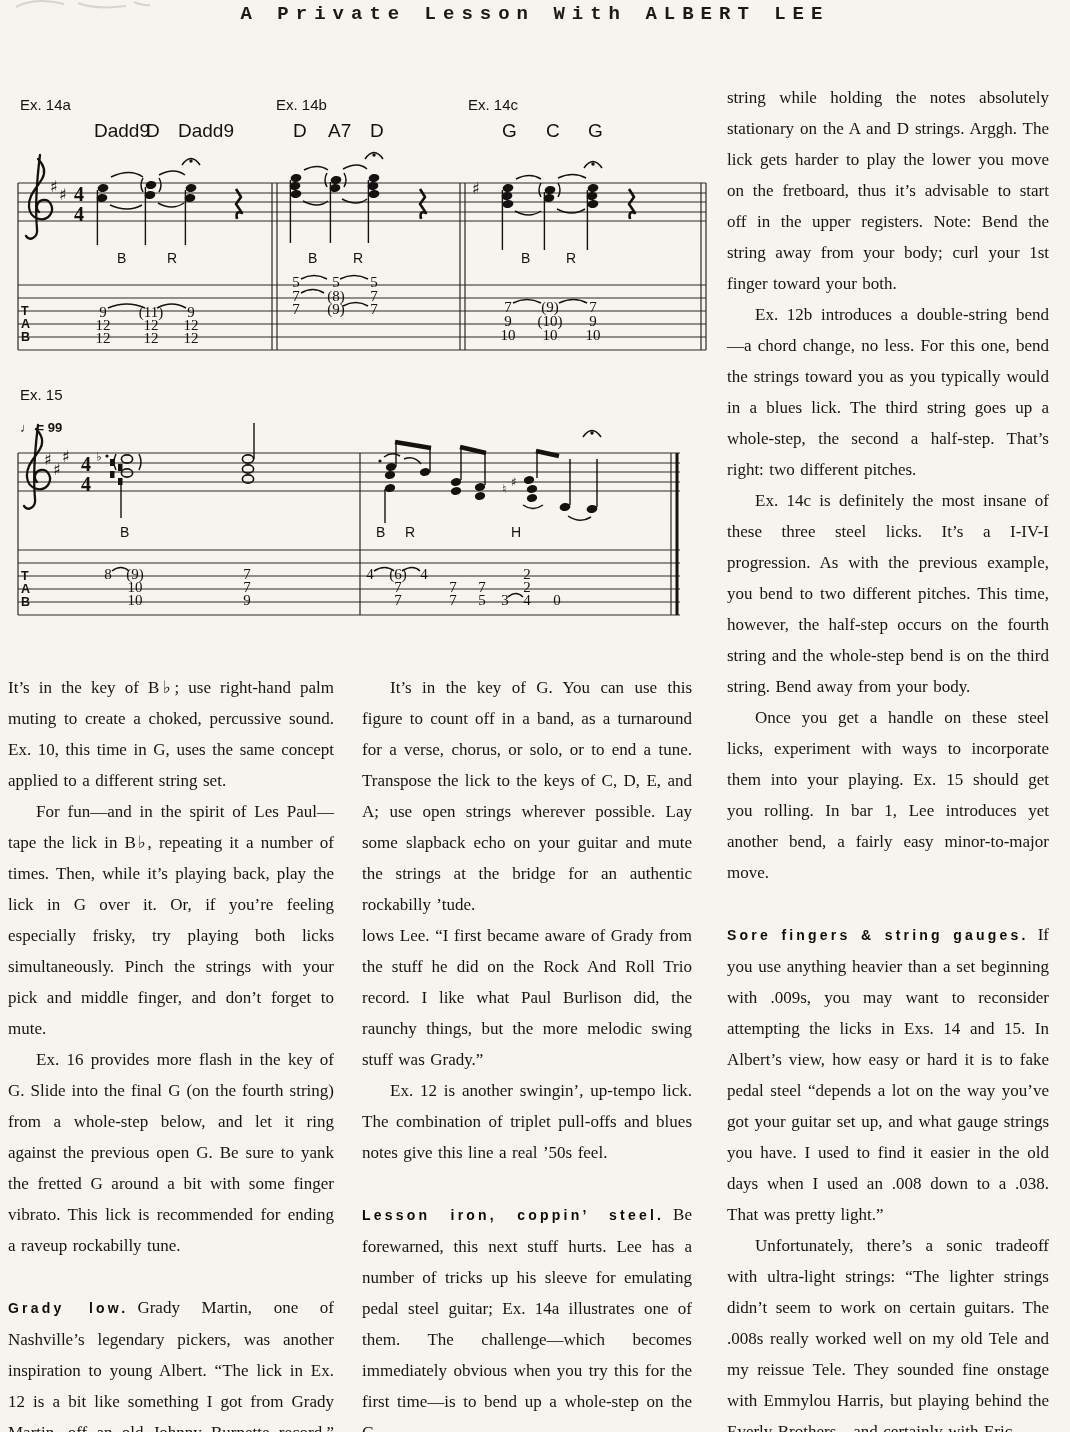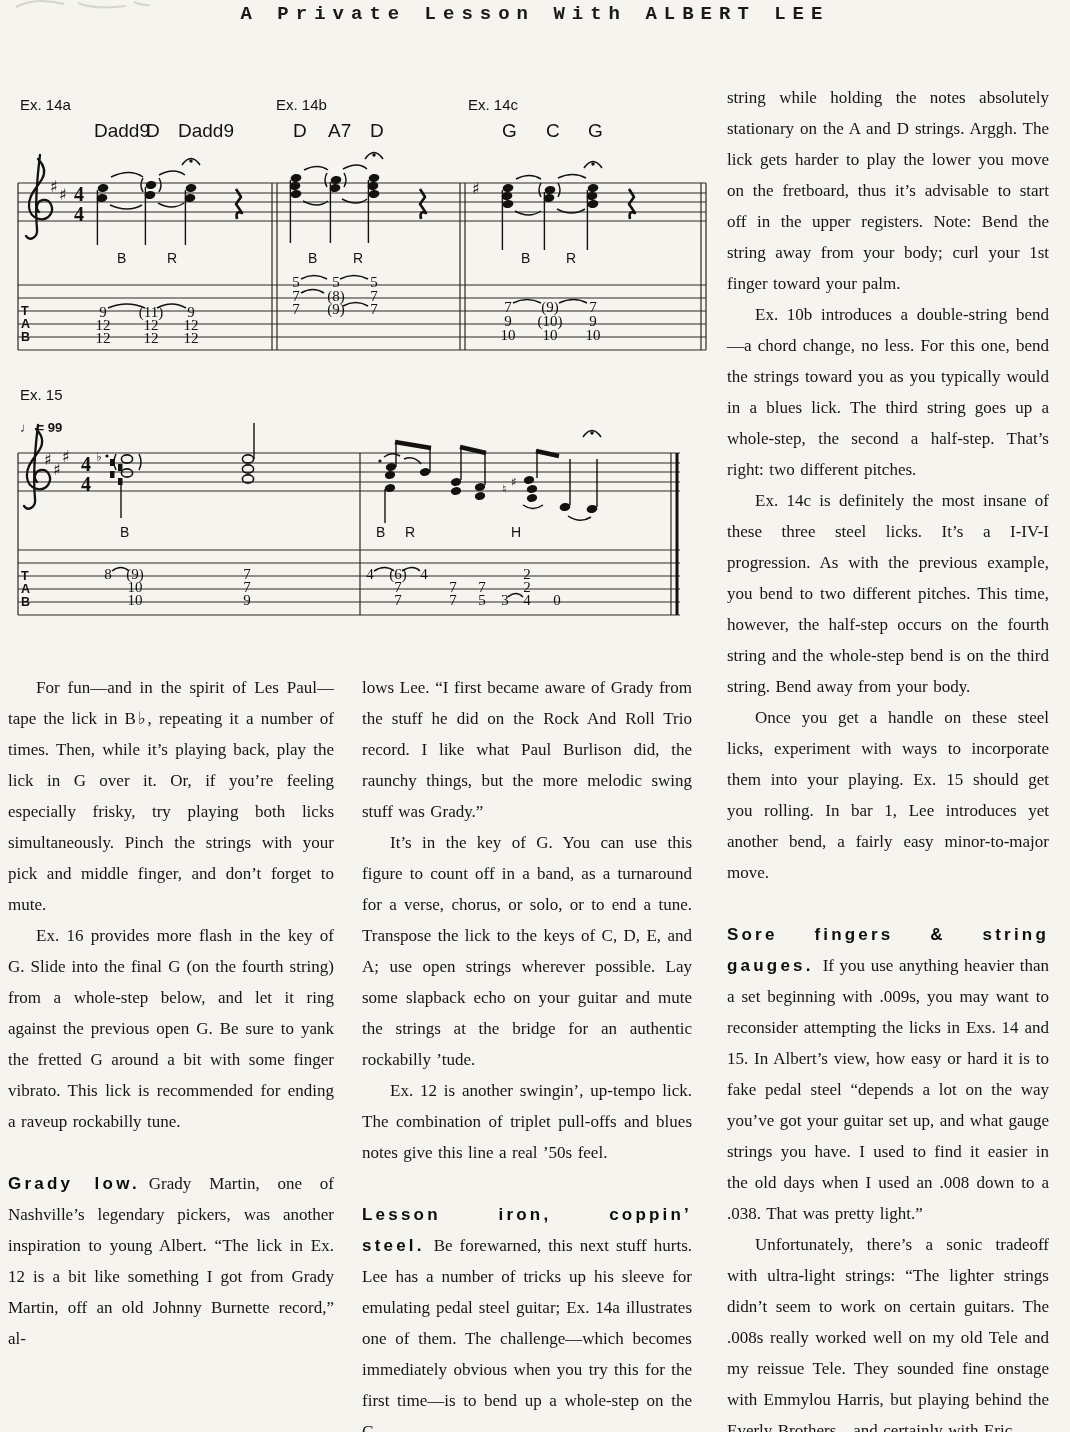--- a/index.html
+++ b/index.html
@@ -6,21 +6,21 @@
   .page{position:relative;width:1070px;height:1432px;margin:0 auto;overflow:hidden;
         background:#f5f4ef;font-family:"Liberation Serif",serif;color:#161411;}
   .title{position:absolute;top:3px;left:0;width:100%;margin:0;text-align:center;
          font-family:"Liberation Mono",monospace;font-weight:700;font-size:19px;
          letter-spacing:7px;color:#1c1a17;}
   .col{position:absolute;text-align:justify;font-size:17px;line-height:31px;
        word-spacing:1.2px;color:#171512;}
   .para{margin:0;text-indent:28px;}
   .para.ni{text-indent:0;}
   .para.sect{margin-top:31px;text-indent:0;}
-  .subhead{font-family:"Liberation Sans",sans-serif;font-weight:700;font-size:17px;
+  .subhead{font-family:"Liberation Sans",sans-serif;font-weight:700;font-size:14px;
            letter-spacing:3.2px;margin-right:9px;color:#0e0d0b;}
   svg.sys{position:absolute;}
   .ln{stroke:#2b2822;stroke-width:1.05;}
   .bl{stroke:#2b2822;stroke-width:1.2;}
   .blk{stroke:#14120e;stroke-width:3;}
   .nh{fill:#14120e;}
   .onh{fill:none;stroke:#14120e;stroke-width:1.6;}
   .stem{stroke:#14120e;stroke-width:1.4;}
   .tie{stroke:#14120e;stroke-width:1.5;fill:none;}
   .beam{stroke:#14120e;stroke-width:4.5;}
@@ -364,34 +364,35 @@
     <text class="tn" x="474" y="207">7</text>
     <text class="tn" x="474" y="220">5</text>
     <text class="tn" x="497" y="220">3</text>
     <text class="tn" x="519" y="194">2</text>
     <text class="tn" x="519" y="207">2</text>
     <text class="tn" x="519" y="220">4</text>
     <text class="tn" x="549" y="220">0</text>
   </svg>
 
   <div class="col" style="left:8px;top:672px;width:326px">
+    <p class="para ni">It’s in the key of B♭; use right-hand palm muting to create a choked, percussive sound. Ex. 10, this time in G, uses the same concept applied to a different string set.</p>
     <p class="para">For fun—and in the spirit of Les Paul—tape the lick in B♭, repeating it a number of times. Then, while it’s playing back, play the lick in G over it. Or, if you’re feeling especially frisky, try playing both licks simultaneously. Pinch the strings with your pick and middle finger, and don’t forget to mute.</p>
     <p class="para">Ex. 16 provides more flash in the key of G. Slide into the final G (on the fourth string) from a whole-step below, and let it ring against the previous open G. Be sure to yank the fretted G around a bit with some finger vibrato. This lick is recommended for ending a raveup rockabilly tune.</p>
     <p class="para sect"><span class="subhead">Grady low.</span><span>Grady Martin, one of Nashville’s legendary pickers, was another inspiration to young Albert. “The lick in Ex. 12 is a bit like something I got from Grady Martin, off an old Johnny Burnette record,” al-</span></p>
   </div>
 
   <div class="col" style="left:362px;top:672px;width:330px">
+    <p class="para">It’s in the key of G. You can use this figure to count off in a band, as a turnaround for a verse, chorus, or solo, or to end a tune. Transpose the lick to the keys of C, D, E, and A; use open strings wherever possible. Lay some slapback echo on your guitar and mute the strings at the bridge for an authentic rockabilly ’tude.</p>
     <p class="para ni">lows Lee. “I first became aware of Grady from the stuff he did on the Rock And Roll Trio record. I like what Paul Burlison did, the raunchy things, but the more melodic swing stuff was Grady.”</p>
-    <p class="para">It’s in the key of G. You can use this figure to count off in a band, as a turnaround for a verse, chorus, or solo, or to end a tune. Transpose the lick to the keys of C, D, E, and A; use open strings wherever possible. Lay some slapback echo on your guitar and mute the strings at the bridge for an authentic rockabilly ’tude.</p>
     <p class="para">Ex. 12 is another swingin’, up-tempo lick. The combination of triplet pull-offs and blues notes give this line a real ’50s feel.</p>
     <p class="para sect"><span class="subhead">Lesson iron, coppin’ steel.</span><span>Be forewarned, this next stuff hurts. Lee has a number of tricks up his sleeve for emulating pedal steel guitar; Ex. 14a illustrates one of them. The challenge—which becomes immediately obvious when you try this for the first time—is to bend up a whole-step on the G</span></p>
   </div>
 
   <div class="col" style="left:727px;top:82px;width:322px">
-    <p class="para ni">string while holding the notes absolutely stationary on the A and D strings. Arggh. The lick gets harder to play the lower you move on the fretboard, thus it’s advisable to start off in the upper registers. Note: Bend the string away from your body; curl your 1st finger toward your palm.</p>
-    <p class="para">Ex. 10b introduces a double-string bend—a chord change, no less. For this one, bend the strings toward you as you typically would in a blues lick. The third string goes up a whole-step, the second a half-step. That’s right: two different pitches.</p>
+    <p class="para ni">string while holding the notes absolutely stationary on the A and D strings. Arggh. The lick gets harder to play the lower you move on the fretboard, thus it’s advisable to start off in the upper registers. Note: Bend the string away from your body; curl your 1st finger toward your both.</p>
+    <p class="para">Ex. 12b introduces a double-string bend—a chord change, no less. For this one, bend the strings toward you as you typically would in a blues lick. The third string goes up a whole-step, the second a half-step. That’s right: two different pitches.</p>
     <p class="para">Ex. 14c is definitely the most insane of these three steel licks. It’s a I-IV-I progression. As with the previous example, you bend to two different pitches. This time, however, the half-step occurs on the fourth string and the whole-step bend is on the third string. Bend away from your body.</p>
     <p class="para">Once you get a handle on these steel licks, experiment with ways to incorporate them into your playing. Ex. 15 should get you rolling. In bar 1, Lee introduces yet another bend, a fairly easy minor-to-major move.</p>
     <p class="para sect"><span class="subhead">Sore fingers &amp; string gauges.</span><span>If you use anything heavier than a set beginning with .009s, you may want to reconsider attempting the licks in Exs. 14 and 15. In Albert’s view, how easy or hard it is to fake pedal steel “depends a lot on the way you’ve got your guitar set up, and what gauge strings you have. I used to find it easier in the old days when I used an .008 down to a .038. That was pretty light.”</span></p>
     <p class="para">Unfortunately, there’s a sonic tradeoff with ultra-light strings: “The lighter strings didn’t seem to work on certain guitars. The .008s really worked well on my old Tele and my reissue Tele. They sounded fine onstage with Emmylou Harris, but playing behind the Everly Brothers—and certainly with Eric</p>
   </div>
 
 </div>
 
 </body></html>

